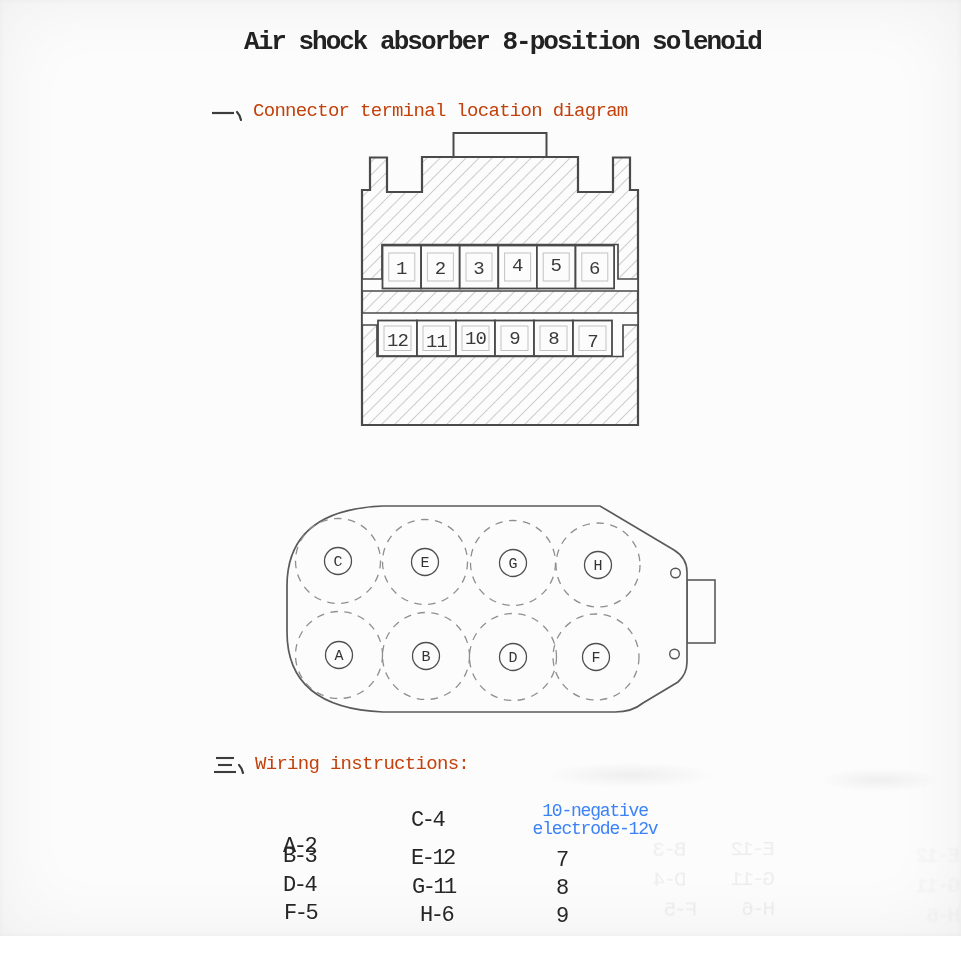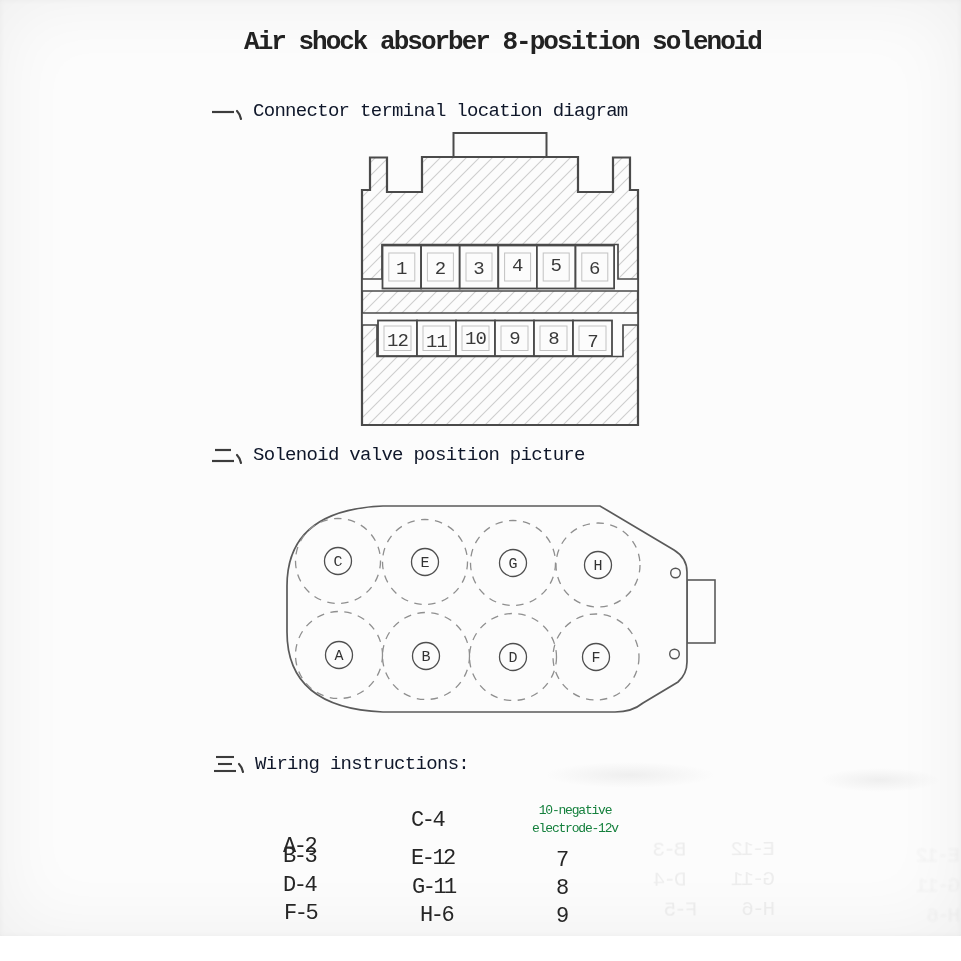--- a/index.html
+++ b/index.html
@@ -9,31 +9,31 @@
     box-shadow:inset 0 0 75px rgba(0,0,0,.055), inset 0 0 6px rgba(0,0,0,.04);
     font-family:"Liberation Mono","DejaVu Sans Mono",monospace;
     color:#2f2f2f;
   }
   .title{
     position:absolute;top:26px;left:0;right:0;text-align:center;
     font-size:26px;font-weight:bold;letter-spacing:-2px;line-height:32px;
     color:#222;margin-left:44px;
   }
   .section-head{
-    position:absolute;display:flex;align-items:center;gap:8px;
-    font-size:19px;letter-spacing:-0.7px;color:#0f172a;line-height:26px;
+    position:absolute;display:flex;align-items:flex-end;gap:8px;
+    font-size:19px;letter-spacing:-0.7px;color:#c2410c;line-height:26px;
   }
   .sh1{top:98px;left:209px;}
   .sh2{top:442px;left:209px;}
   .sh3{top:751px;left:211px;}
   .marker{display:inline-block;flex:0 0 auto;}
   .wiring span.cell{position:absolute;font-size:22px;letter-spacing:-2.5px;color:#262626;}
   .w-col3-head{
-    position:absolute;left:500px;top:802px;width:150px;text-align:center;
-    font-size:13px;letter-spacing:-1.2px;line-height:18px;color:#15803d;
+    position:absolute;left:520px;top:802px;width:150px;text-align:center;
+    font-size:18px;letter-spacing:-1.2px;line-height:18px;color:#3b82f6;
   }
   .ghost{
     position:absolute;transform:scaleX(-1) rotate(.4deg);opacity:.07;filter:blur(.7px);
     color:#333;font-size:21px;letter-spacing:-2px;line-height:30px;white-space:nowrap;
   }
   .ghost.g2{opacity:.045;filter:blur(1px);}
   .ghost .gr{display:block;}
   .ghost .gr span{margin-right:46px;}
   .smudge{
     position:absolute;border-radius:50%;
@@ -135,28 +135,20 @@
         <text x="553.5" y="344">8</text>
       </g>
       <g>
         <rect x="573" y="320.5" width="39" height="35.5" fill="#fcfcfc" stroke="#4a4a4a"></rect>
         <rect x="579" y="326" width="27" height="24.5" fill="none" stroke="#c2c2c2" stroke-width="1"></rect>
         <text x="592.5" y="347">7</text>
       </g>
     </g>
   </svg>
 
-  <div class="section-head sh2">
-    <svg class="marker" width="36" height="24" viewBox="0 0 36 24" aria-label="二、">
-      <line x1="6" y1="7" x2="22" y2="7" stroke="#3c3c3c" stroke-width="2.2"></line>
-      <line x1="3" y1="18" x2="25" y2="18" stroke="#3c3c3c" stroke-width="2.2"></line>
-      <path d="M28,12 Q31,15 32,20" stroke="#3c3c3c" stroke-width="2.2" fill="none" stroke-linecap="round"></path>
-    </svg>
-    <span>Solenoid valve position picture</span>
-  </div>
 
   <svg width="464" height="235" viewBox="268 493 464 235" style="position:absolute;left:268px;top:493px;">
 
     <rect x="687" y="580" width="28" height="63" fill="#fcfcfc" stroke="#5a5a5a" stroke-width="1.6"></rect>
 
     <path d="M 383,506 L 600,506 L 674,550 Q 687,558 687,572 L 687,662 Q 687,674 678,682 L 643,703 Q 632,712 615,712 L 383,712 Q 287,708 287,632 L 287,586 Q 287,510 383,506 Z" fill="#fcfcfc" stroke="#5a5a5a" stroke-width="1.7"></path>
 
     <circle cx="675.5" cy="573" r="4.8" fill="none" stroke="#555" stroke-width="1.4"></circle>
     <circle cx="674.5" cy="654" r="4.8" fill="none" stroke="#555" stroke-width="1.4"></circle>
 

